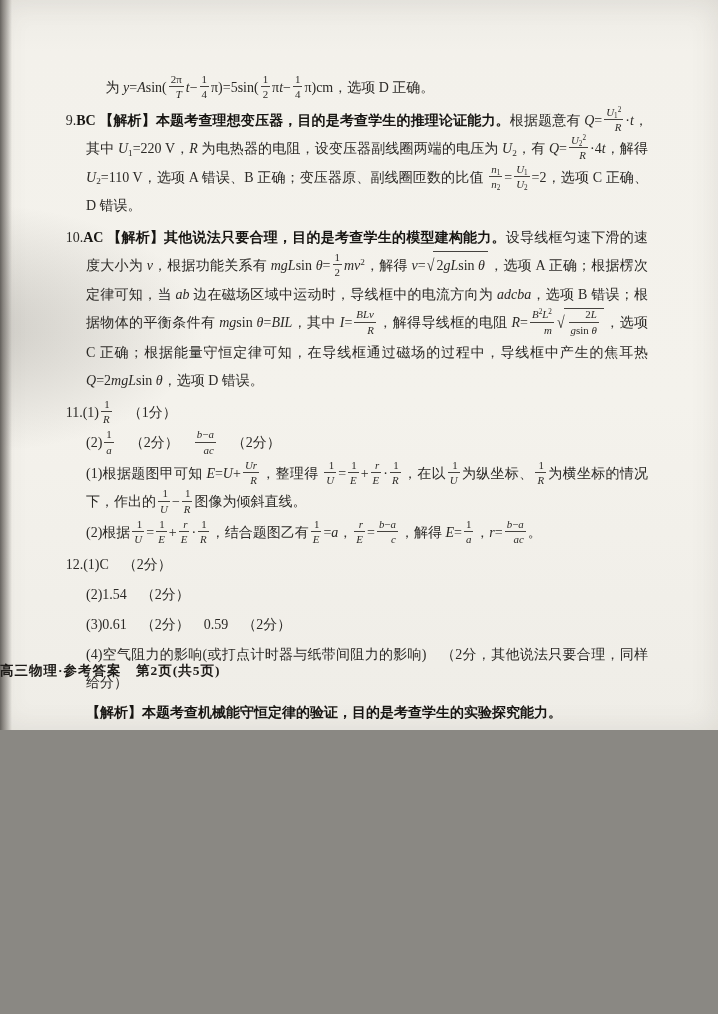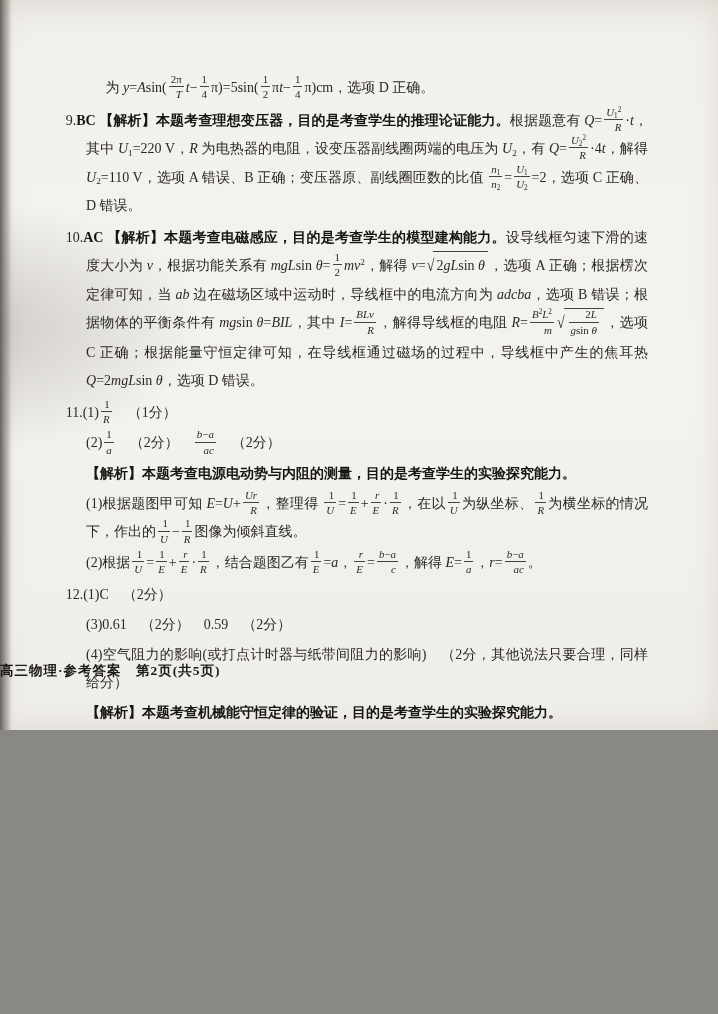--- a/index.html
+++ b/index.html
@@ -62,31 +62,31 @@
   }
 </style>
 </head>
 <body>
 
 <div class="page">
   <div class="scan-edge"></div>
   <div class="content">
       <div class="para cont">为 <i>y</i>=<i>A</i>sin(<span class="frac"><span class="num">2π</span><span class="den"><i>T</i></span></span><i>t</i>−<span class="frac"><span class="num">1</span><span class="den">4</span></span>π)=5sin(<span class="frac"><span class="num">1</span><span class="den">2</span></span>π<i>t</i>−<span class="frac"><span class="num">1</span><span class="den">4</span></span>π)cm，选项 D 正确。</div>
       <div class="para q">9.<b>BC 【解析】本题考查理想变压器，目的是考查学生的推理论证能力。</b>根据题意有 <i>Q</i>=<span class="frac"><span class="num"><i>U</i><sub>1</sub><sup>2</sup></span><span class="den"><i>R</i></span></span>·<i>t</i>，其中 <i>U</i><sub>1</sub>=220 V，<i>R</i> 为电热器的电阻，设变压器副线圈两端的电压为 <i>U</i><sub>2</sub>，有 <i>Q</i>=<span class="frac"><span class="num"><i>U</i><sub>2</sub><sup>2</sup></span><span class="den"><i>R</i></span></span>·4<i>t</i>，解得 <i>U</i><sub>2</sub>=110 V，选项 A 错误、B 正确；变压器原、副线圈匝数的比值 <span class="frac"><span class="num"><i>n</i><sub>1</sub></span><span class="den"><i>n</i><sub>2</sub></span></span>=<span class="frac"><span class="num"><i>U</i><sub>1</sub></span><span class="den"><i>U</i><sub>2</sub></span></span>=2，选项 C 正确、D 错误。</div>
-      <div class="para q">10.<b>AC 【解析】本题考查电磁感应，目的是考查学生的模型建构能力。</b>设导线框匀速下滑的速度大小为 <i>v</i>，根据功能关系有 <i>mgL</i>sin <i>θ</i>=<span class="frac"><span class="num">1</span><span class="den">2</span></span><i>mv</i><sup>2</sup>，解得 <i>v</i>=<span class="sqrt">
+      <div class="para q">10.<b>AC 【解析】其他说法只要合理，目的是考查学生的模型建构能力。</b>设导线框匀速下滑的速度大小为 <i>v</i>，根据功能关系有 <i>mgL</i>sin <i>θ</i>=<span class="frac"><span class="num">1</span><span class="den">2</span></span><i>mv</i><sup>2</sup>，解得 <i>v</i>=<span class="sqrt">
           <span class="rad">√</span>
           <span class="sqrt-body">2<i>gL</i>sin <i>θ</i></span>
         </span>，选项 A 正确；根据楞次定律可知，当 <i>ab</i> 边在磁场区域中运动时，导线框中的电流方向为 <i>adcba</i>，选项 B 错误；根据物体的平衡条件有 <i>mg</i>sin <i>θ</i>=<i>BIL</i>，其中 <i>I</i>=<span class="frac"><span class="num"><i>BLv</i></span><span class="den"><i>R</i></span></span>，解得导线框的电阻 <i>R</i>=<span class="frac"><span class="num"><i>B</i><sup>2</sup><i>L</i><sup>2</sup></span><span class="den"><i>m</i></span></span><span class="sqrt">
           <span class="rad">√</span>
           <span class="sqrt-body"><span class="frac"><span class="num">2<i>L</i></span><span class="den"><i>g</i>sin <i>θ</i></span></span></span>
         </span>，选项 C 正确；根据能量守恒定律可知，在导线框通过磁场的过程中，导线框中产生的焦耳热 <i>Q</i>=2<i>mgL</i>sin <i>θ</i>，选项 D 错误。</div>
       <div class="para q">11.(1)<span class="frac"><span class="num">1</span><span class="den"><i>R</i></span></span>　（1分）</div>
       <div class="para">(2)<span class="frac"><span class="num">1</span><span class="den"><i>a</i></span></span>　（2分）　<span class="frac"><span class="num"><i>b</i>−<i>a</i></span><span class="den"><i>ac</i></span></span>　（2分）</div>
-      <div class="para"><b>【解析】本题考查电源电动势与内阻的测量，目的是考查学生的实验探究能力。</b></div>
       <div class="para">(1)根据题图甲可知 <i>E</i>=<i>U</i>+<span class="frac"><span class="num"><i>Ur</i></span><span class="den"><i>R</i></span></span>，整理得 <span class="frac"><span class="num">1</span><span class="den"><i>U</i></span></span>=<span class="frac"><span class="num">1</span><span class="den"><i>E</i></span></span>+<span class="frac"><span class="num"><i>r</i></span><span class="den"><i>E</i></span></span>·<span class="frac"><span class="num">1</span><span class="den"><i>R</i></span></span>，在以<span class="frac"><span class="num">1</span><span class="den"><i>U</i></span></span>为纵坐标、<span class="frac"><span class="num">1</span><span class="den"><i>R</i></span></span>为横坐标的情况下，作出的<span class="frac"><span class="num">1</span><span class="den"><i>U</i></span></span>−<span class="frac"><span class="num">1</span><span class="den"><i>R</i></span></span>图像为倾斜直线。</div>
       <div class="para">(2)根据<span class="frac"><span class="num">1</span><span class="den"><i>U</i></span></span>=<span class="frac"><span class="num">1</span><span class="den"><i>E</i></span></span>+<span class="frac"><span class="num"><i>r</i></span><span class="den"><i>E</i></span></span>·<span class="frac"><span class="num">1</span><span class="den"><i>R</i></span></span>，结合题图乙有<span class="frac"><span class="num">1</span><span class="den"><i>E</i></span></span>=<i>a</i>，<span class="frac"><span class="num"><i>r</i></span><span class="den"><i>E</i></span></span>=<span class="frac"><span class="num"><i>b</i>−<i>a</i></span><span class="den"><i>c</i></span></span>，解得 <i>E</i>=<span class="frac"><span class="num">1</span><span class="den"><i>a</i></span></span>，<i>r</i>=<span class="frac"><span class="num"><i>b</i>−<i>a</i></span><span class="den"><i>ac</i></span></span>。</div>
       <div class="para q">12.(1)C　（2分）</div>
+      <div class="para">(2)1.54　（2分）</div>
       <div class="para">(3)0.61　（2分）　0.59　（2分）</div>
       <div class="para">(4)空气阻力的影响(或打点计时器与纸带间阻力的影响)　（2分，其他说法只要合理，同样给分）</div>
       <div class="para"><b>【解析】本题考查机械能守恒定律的验证，目的是考查学生的实验探究能力。</b></div>
     </div>
   <div class="footer">高三物理·参考答案　第2页(共5页)</div>
 </div>
 
 </body></html>

